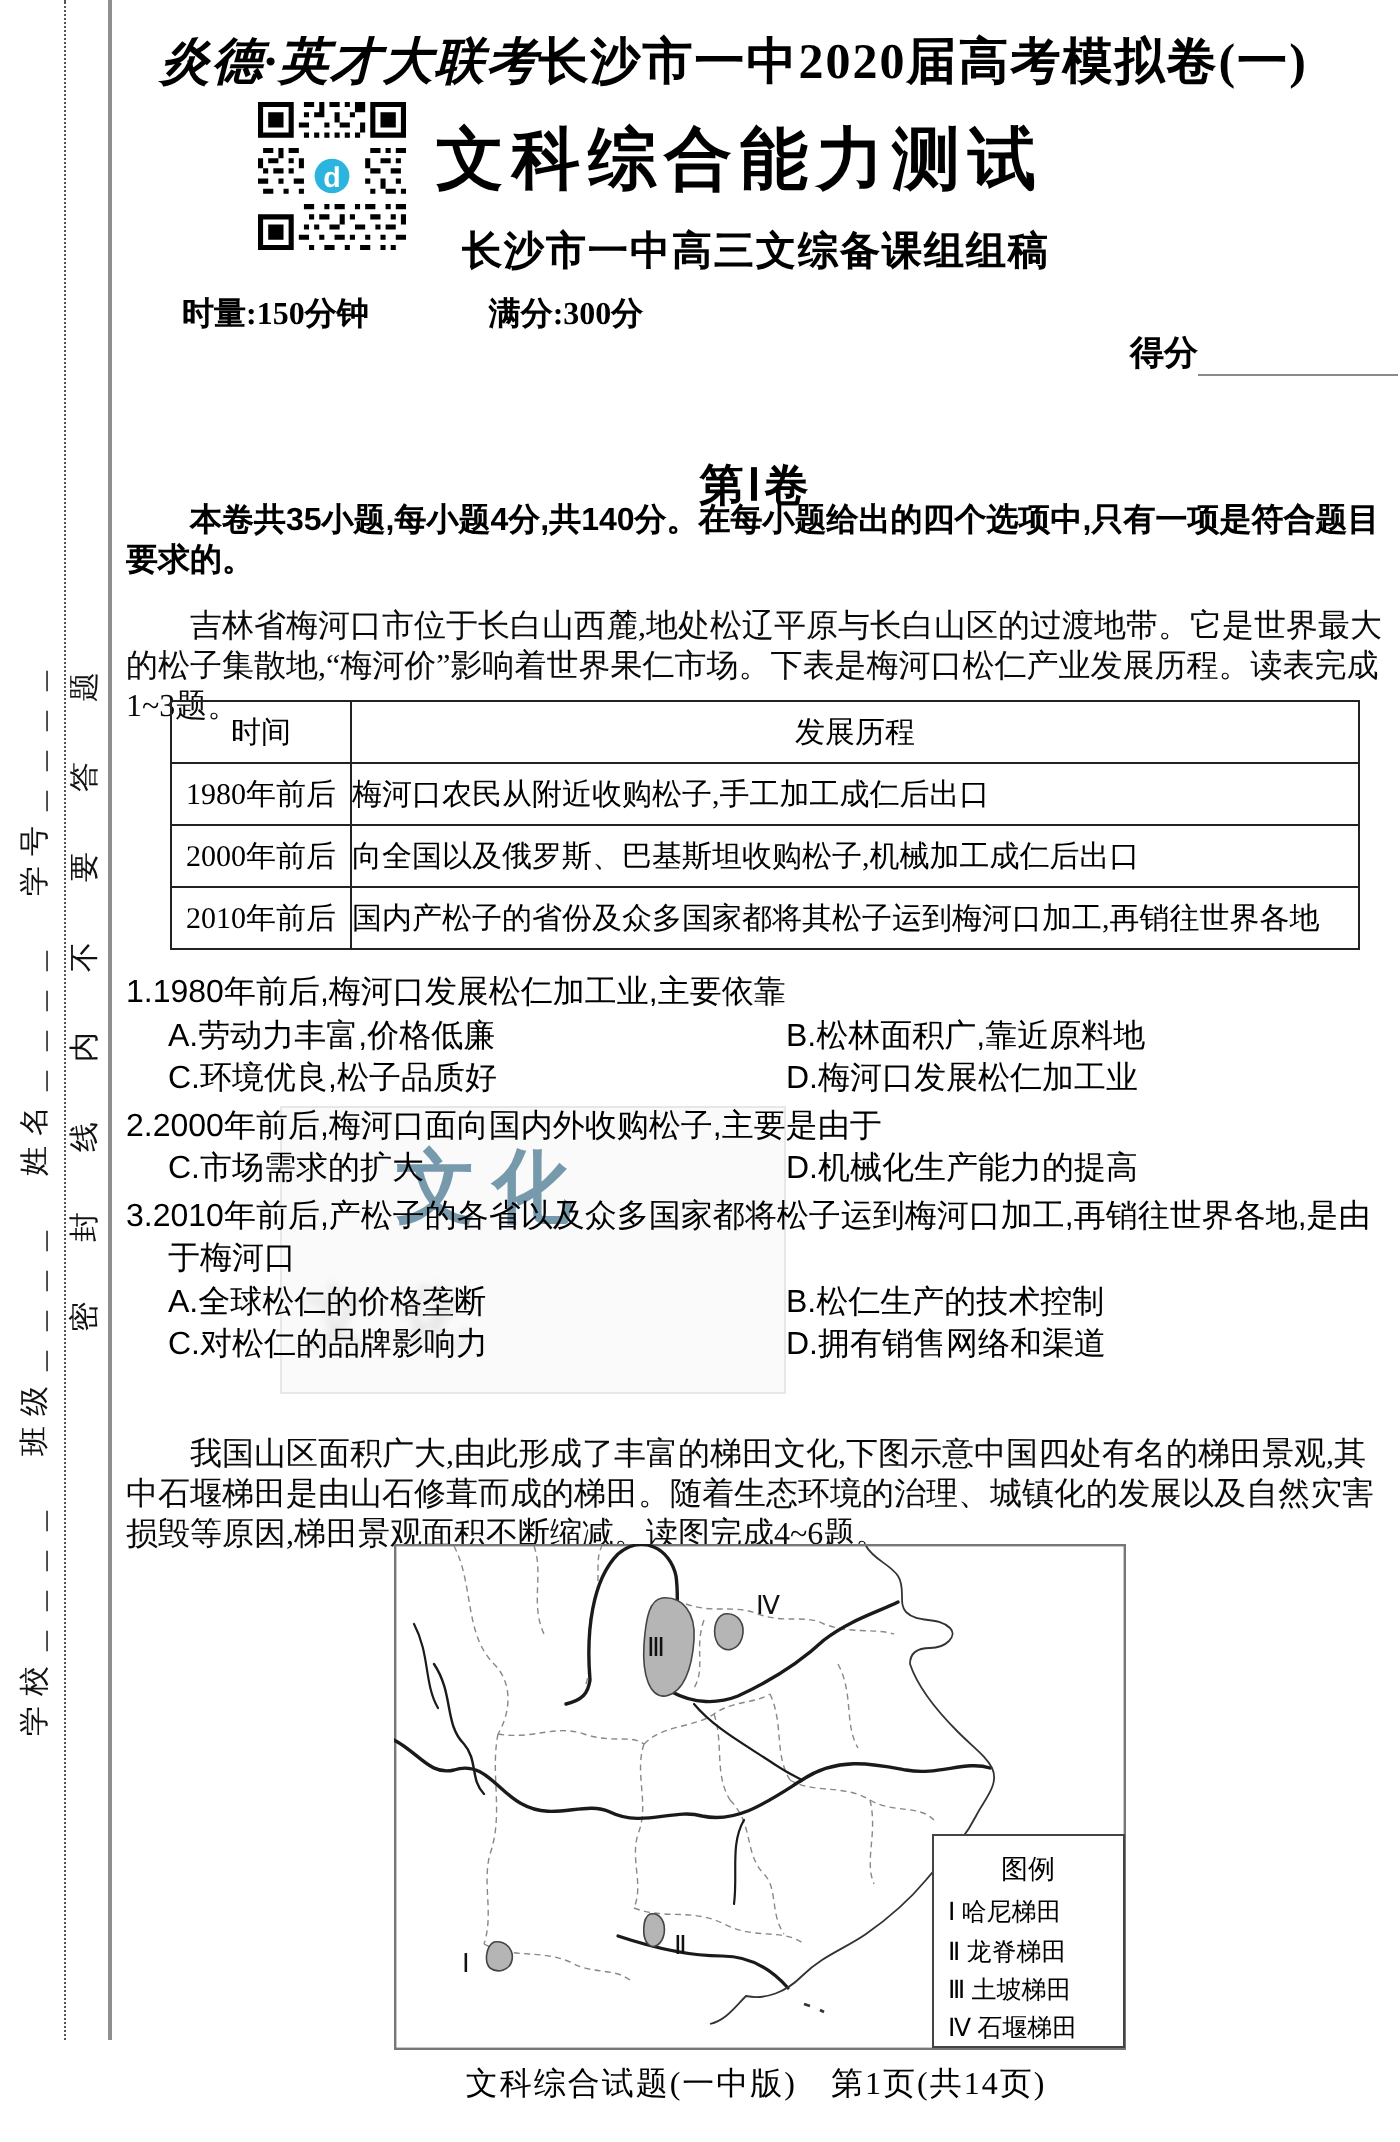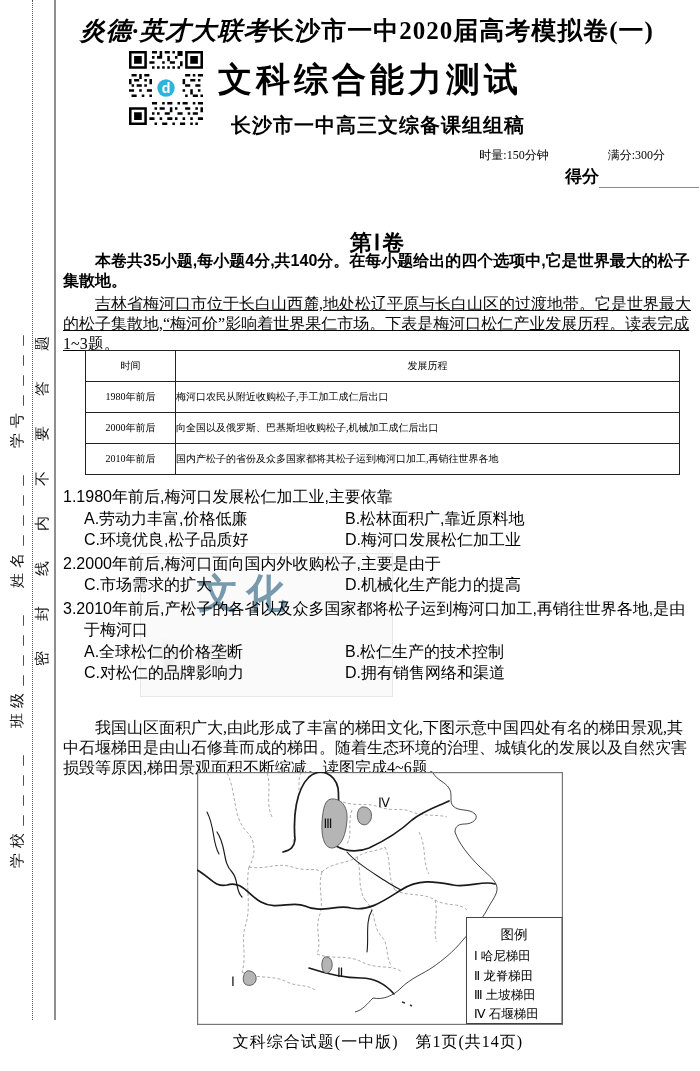--- a/index.html
+++ b/index.html
@@ -26,43 +26,43 @@
   .wm-text2{position:absolute;left:152px;top:636px;font-size:34px;color:#c6c6c6;opacity:.4;
     letter-spacing:14px;filter:blur(2px);z-index:0;font-weight:bold;}
   
   .header-line{top:14px;left:80px;width:615px;font-size:25px;white-space:nowrap;}
   .brand{font-weight:bold;font-style:italic;letter-spacing:1px;text-align:center;}
   .brand-rest{font-weight:600;letter-spacing:1px;}
   .main-title{top:57px;left:55px;width:630px;text-align:center;
     font-family:"Liberation Sans",sans-serif;font-weight:bold;font-size:34px;letter-spacing:4px;}
   .subtitle{top:112px;left:63px;width:630px;text-align:center;
     font-family:"Liberation Sans",sans-serif;font-weight:bold;font-size:20px;letter-spacing:1px;}
-  .meta-line{top:147px;left:63px;width:630px;text-align:right;font-size:12px;}
+  .meta-line{top:147px;left:63px;width:630px;text-align:left;font-size:16px;font-weight:bold;}
   .meta-line span{margin:0 28px;}
   .score-block{top:165px;left:565px;font-family:"Liberation Sans",sans-serif;
     font-weight:bold;font-size:17px;white-space:nowrap;}
   .score-line{display:inline-block;width:100px;border-bottom:1.5px solid #8a8a8a;height:1.05em;vertical-align:bottom;}
   .section-title{top:196px;left:63px;width:630px;text-align:center;font-weight:bold;font-size:22px;letter-spacing:2px;margin-top:32px;}
   
   .intro{top:235px;left:63px;width:629px;font-family:"Liberation Sans",sans-serif;
     font-weight:bold;font-size:16px;line-height:20px;text-indent:32px;}
   .passage{left:63px;width:629px;font-size:16px;line-height:20px;text-indent:32px;color:#0a0a0a;}
-  .passage1{top:278px;text-decoration:underline;}
+  .passage1{top:288px;}
   .passage2{top:702px;}
   
   table.dev{position:absolute;top:350px;left:85px;width:595px;border-collapse:collapse;z-index:2;}
-  table.dev td{border:1.2px solid #222;height:31px;font-size:10px;padding:0;margin-left:28px;}
+  table.dev td{border:1.2px solid #222;height:31px;font-size:15px;padding:0;margin-left:28px;}
   td.c1{width:90px;text-align:center;}
   td.c2{padding-left:16px;}
   td.hdr{text-align:center;padding-left:0;}
   
   .questions{top:486px;left:63px;width:629px;font-family:"Liberation Sans",sans-serif;
     font-size:16px;line-height:21.5px;}
   .q-stem{padding-left:21px;text-indent:-21px;}
-  .opts{display:flex;padding-left:21px;}
+  .opts{display:flex;padding-left:21px;gap:48px;}
   .opt-a{width:261px;flex:none;}
   .opt-b{flex:1;}
   .qblock{margin-top:0;}
   .qblock + .qblock{margin-top:2px;}
   
   .map-fig{top:772px;left:197px;width:366px;height:253px;}
   .footer{top:1032px;left:63px;width:630px;text-align:center;font-size:16px;letter-spacing:1px;}
 </style>
 </head>
 <body>
@@ -103,21 +103,21 @@
 <div class="layer meta-line" data-name="exam-meta">
   <span data-name="duration-label">时量:150分钟</span>
   <span data-name="full-score-label">满分:300分</span>
 </div>
 <div class="layer score-block" data-name="score-field">
   <span data-name="score-label">得分</span><span class="score-line" data-name="score-blank-line"></span>
 </div>
 
 <div class="layer section-title" data-name="section-title">第Ⅰ卷</div>
 
-<p class="layer intro" data-name="instructions-paragraph">本卷共35小题,每小题4分,共140分。在每小题给出的四个选项中,它是世界最大的松子集散地。</p>
+<p class="layer intro" data-name="instructions-paragraph">本卷共35小题,每小题4分,共140分。在每小题给出的四个选项中,只有一项是符合题目要求的。</p>
 <p class="layer passage passage1" data-name="reading-passage-1">吉林省梅河口市位于长白山西麓,地处松辽平原与长白山区的过渡地带。它是世界最大的松子集散地,“梅河价”影响着世界果仁市场。下表是梅河口松仁产业发展历程。读表完成1~3题。</p>
 
 <table class="dev" data-name="development-history-table">
   <tbody>
       <tr data-name="table-header-row">
     <td class="c1 hdr" data-name="col-header-time">时间</td>
     <td class="c2 hdr" data-name="col-header-history">发展历程</td>
   </tr>
   <tr data-name="table-row">
     <td class="c1" data-name="cell-time">1980年前后</td>

